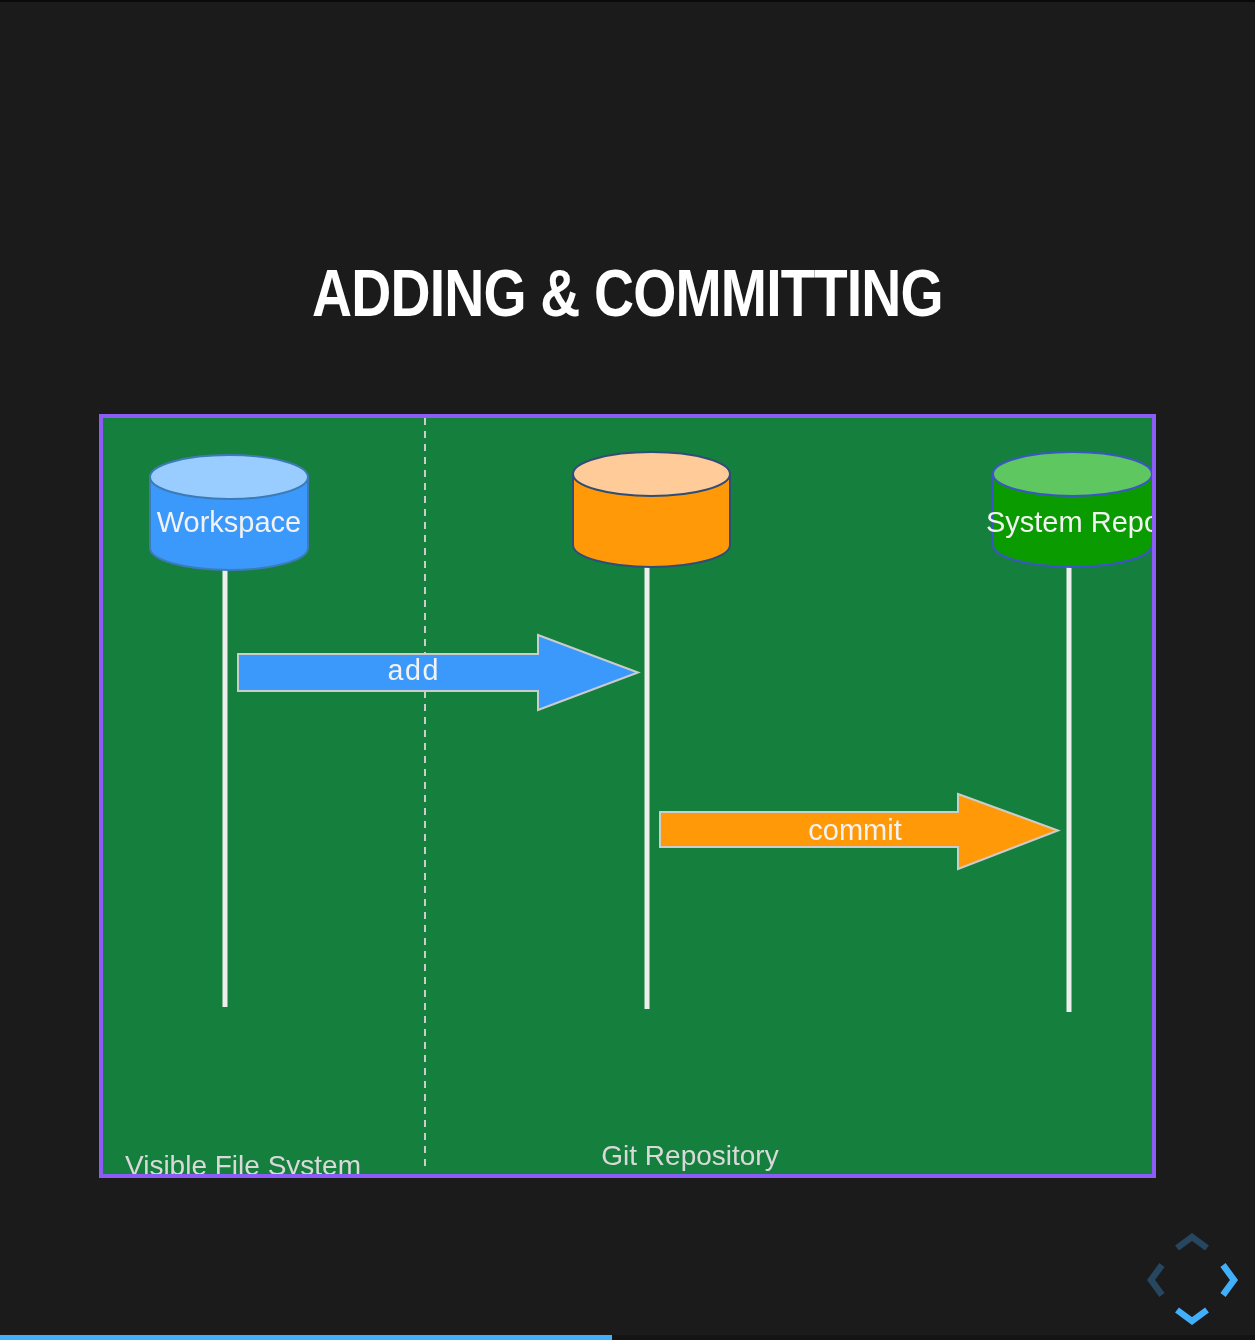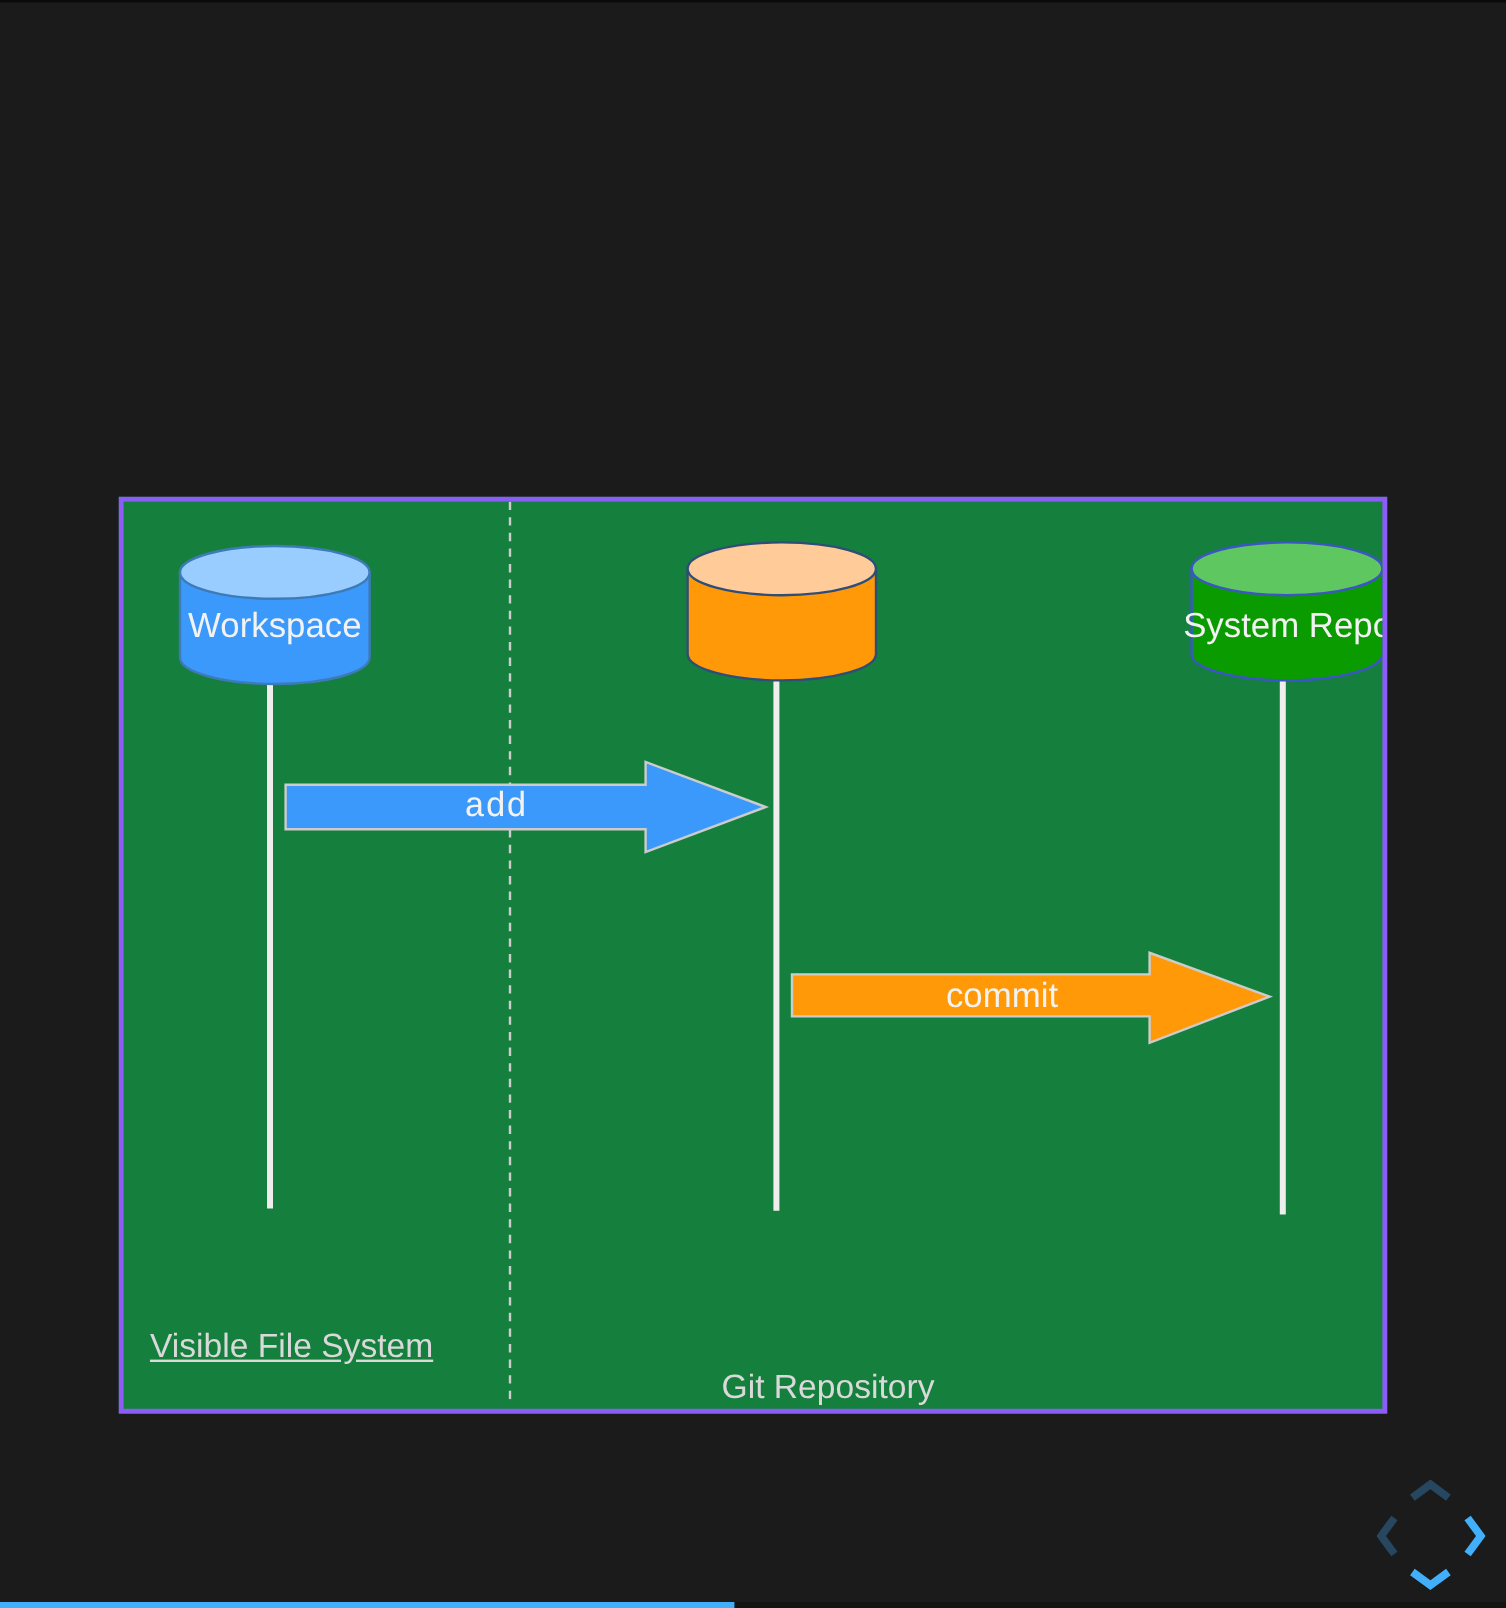--- a/index.html
+++ b/index.html
@@ -41,20 +41,23 @@
     position:absolute;left:0;bottom:0;width:100%;height:5px;
     background:rgba(0,0,0,0.25);cursor:pointer;
   }
   .progress-fill{height:100%;width:0;}
 </style>
 </head>
 <body>
 
 <div class="slide">
 
+  <div class="slide-title">
+    <span class="squeeze">ADDING &amp; COMMITTING</span>
+  </div>
 
   <div class="diagram">
     <svg width="1049" height="748" viewBox="0 0 1049 748">
 
       <line x1="322" y1="0" x2="322" y2="748" stroke-width="2" stroke-dasharray="7 6" stroke="#cccccc"></line>
 
       <line x1="122" y1="150" x2="122" y2="589" stroke-width="5" stroke="#eeeeee"></line>
       <line x1="544" y1="147" x2="544" y2="591" stroke-width="5" stroke="#eeeeee"></line>
       <line x1="966" y1="147" x2="966" y2="594" stroke-width="5" stroke="#eeeeee"></line>
 
@@ -83,23 +86,23 @@
       <polygon points="135,236 435,236 435,217 535,254.5 435,292 435,273 135,273" fill="none" stroke-width="2" stroke="#cccccc"></polygon>
 
       <polygon points="557,394 855,394 855,376 955,412.5 855,451 855,429 557,429" stroke-width="2" stroke-linejoin="miter" fill="#ff9908"></polygon>
       <polygon points="557,394 855,394 855,376 955,412.5 855,451 855,429 557,429" fill="none" stroke-width="2" stroke="#cccccc"></polygon>
     </svg>
 
     <div class="dlabel" style="left:26px;top:88px;width:200px;">Workspace</div>
     <div class="dlabel" style="left:870px;top:88px;width:200px;">System Repo</div>
 
     <div class="dlabel" style="left:210px;top:238px;width:200px;font-family:Liberation Mono, monospace;">add</div>
-    <div class="dlabel" style="left:632px;top:396px;width:200px;">commit</div>
+    <div class="dlabel" style="left:652px;top:396px;width:200px;">commit</div>
 
-    <div class="region-label" style="left:10px;top:688px;width:260px;text-decoration:underline;">Visible File System</div>
+    <div class="region-label" style="left:10px;top:732px;width:260px;text-decoration:underline;">Visible File System</div>
     <div class="region-label" style="left:437px;top:706px;width:300px;margin-top:16px;">Git Repository</div>
   </div>
 
 
   <button class="nav-arrow" style="left:1173px;top:1231px;width:38px;height:19px;">
     <svg width="38" height="19" viewBox="0 0 38 19">
       <polyline points="4,15 19,4 34,15" fill="none" stroke-width="6.5" stroke="#26475f"></polyline>
     </svg>
   </button>
   <button class="nav-arrow" style="left:1147px;top:1259px;width:19px;height:38px;">

